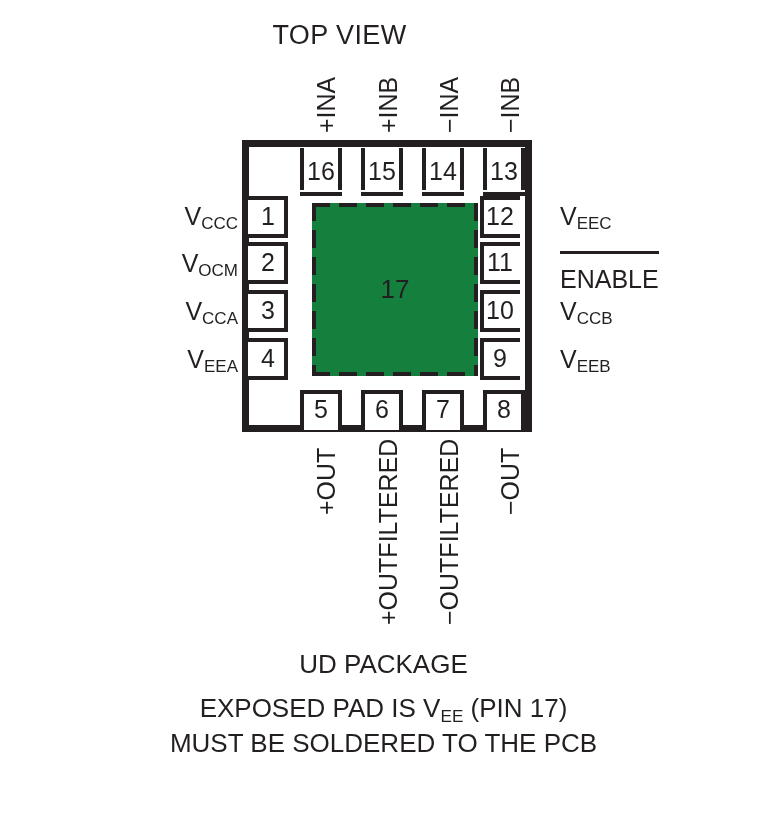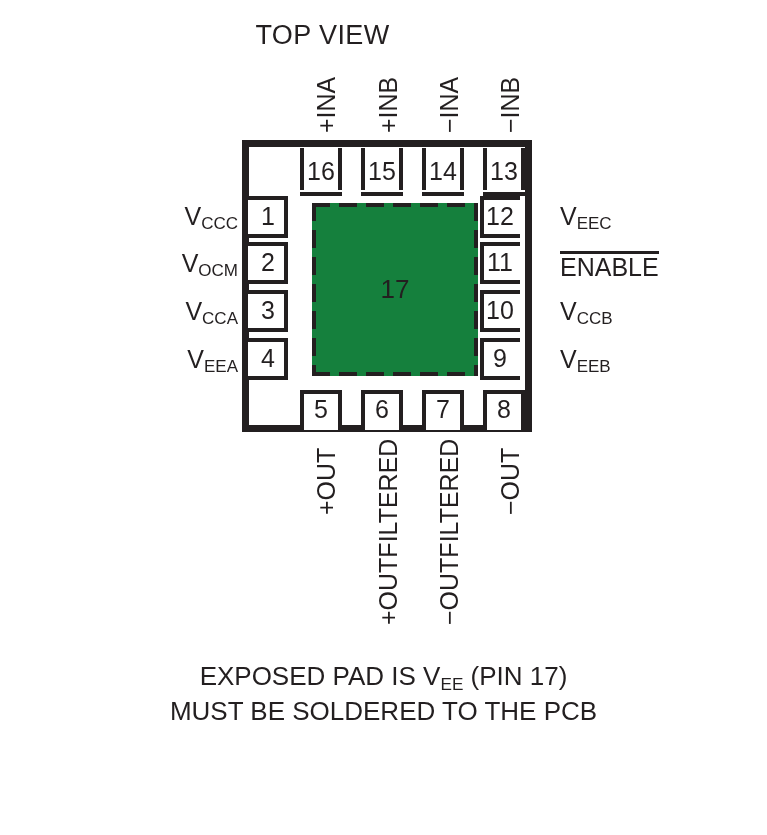--- a/index.html
+++ b/index.html
@@ -13,21 +13,21 @@
     position: relative;
     font-family: "Liberation Sans", sans-serif;
     color: #231f20;
     overflow: hidden;
   }
 
   
   #top-view-title {
     position: absolute;
     top: 20px;
-    left: 0;
+    left: 17px;
     width: 645px;
     text-align: center;
     font-size: 27px;
     letter-spacing: 0.4px;
     color: #231f20;
   }
 
   
   #package-body {
     position: absolute;
@@ -139,21 +139,21 @@
     font-size: 0.68em;
     vertical-align: baseline;
     position: relative;
     top: 0.26em;
   }
   .label-left  { right: 529px; text-align: right; }
   .label-right { left: 560px;  text-align: right; }
 
   .overline {
     border-top: 3px solid #231f20;
-    padding-top: 1px;
+    padding-top: 13px;
     display: inline-block;
   }
 
   
   .vlabel {
     position: absolute;
     font-size: 25px;
     color: #231f20;
     white-space: nowrap;
     line-height: 1;
@@ -342,18 +342,19 @@
 <div class="label label-right" style="top:347px;">
   <span>V</span><sub>EEB</sub>
 </div>
 
 <div class="vlabel" style="left:314px; top:515px;">+OUT</div>
 <div class="vlabel" style="left:376px; top:625px;">+OUTFILTERED</div>
 <div class="vlabel" style="left:437px; top:625px;">−OUTFILTERED</div>
 <div class="vlabel" style="left:498px; top:515px;">−OUT</div>
 
 <div id="caption">
+  <span class="line">UD PACKAGE</span>
   <span class="gap"></span>
   <span class="line">
     <span>EXPOSED PAD IS V</span><sub>EE</sub><span> (PIN 17)</span>
   </span>
   <span class="line">MUST BE SOLDERED TO THE PCB</span>
 </div>
 
 </body></html>

